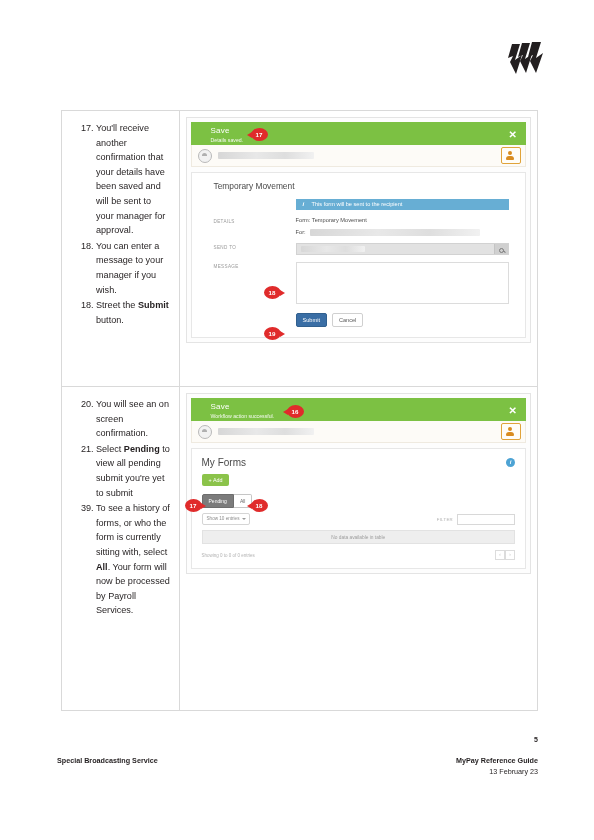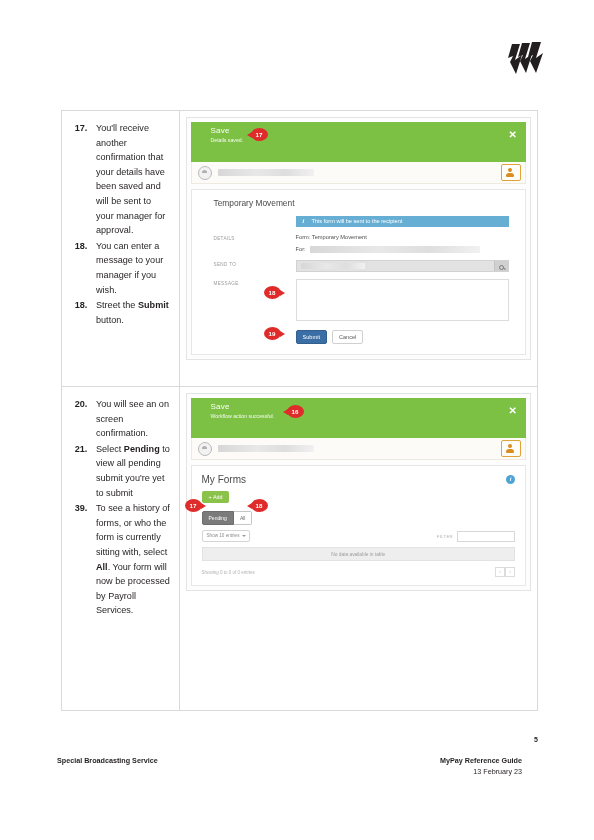--- a/index.html
+++ b/index.html
@@ -58,45 +58,44 @@
     line-height: 14.6px;
     color: #231f20;
   }
   ol.steps > li {
     position: relative;
     padding-left: 28px;
     margin-bottom: 1px;
   }
   ol.steps > li .num {
     position: absolute;
-    left: 2px;
+    left: 13px;
     top: 0;
     width: 22px;
-    text-align: center;
-    font-weight: bold;
+    text-align: left;
   }
   ol.steps b { font-weight: bold; }
 
   
   .app {
     border: 1px solid #e4e4e4;
     background: #ffffff;
     position: relative;
     box-sizing: border-box;
   }
   .app-inner {
     background: #fdfdfd;
     padding: 4px;
   }
 
   
   .save-bar {
     background: #7cc143;
     color: #ffffff;
-    height: 40px;
+    height: 23px;
     position: relative;
     padding: 4px 8px 0 20px;
     box-sizing: border-box;
   }
   .save-title {
     font-size: 8px;
     line-height: 10px;
     font-weight: normal;
     letter-spacing: .2px;
   }
@@ -465,21 +464,21 @@
   .page-num {
     position: absolute;
     right: 56px;
     top: 736px;
     font-size: 7px;
     font-weight: bold;
   }
   .footer {
     position: absolute;
     left: 57px;
-    right: 72px;
+    right: 56px;
     top: 755px;
     display: flex;
     justify-content: space-between;
     font-size: 7.2px;
     line-height: 11px;
   }
   .footer .left, .footer .right { }
   .footer .right { text-align: right; }
   .footer .bold { font-weight: bold; }
   .footer .sub { font-weight: normal; }

